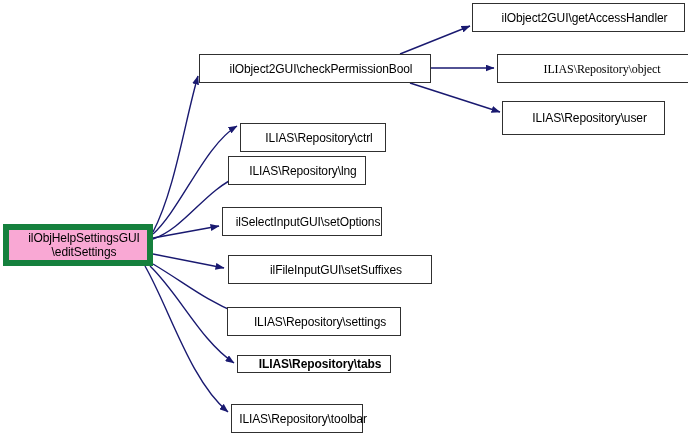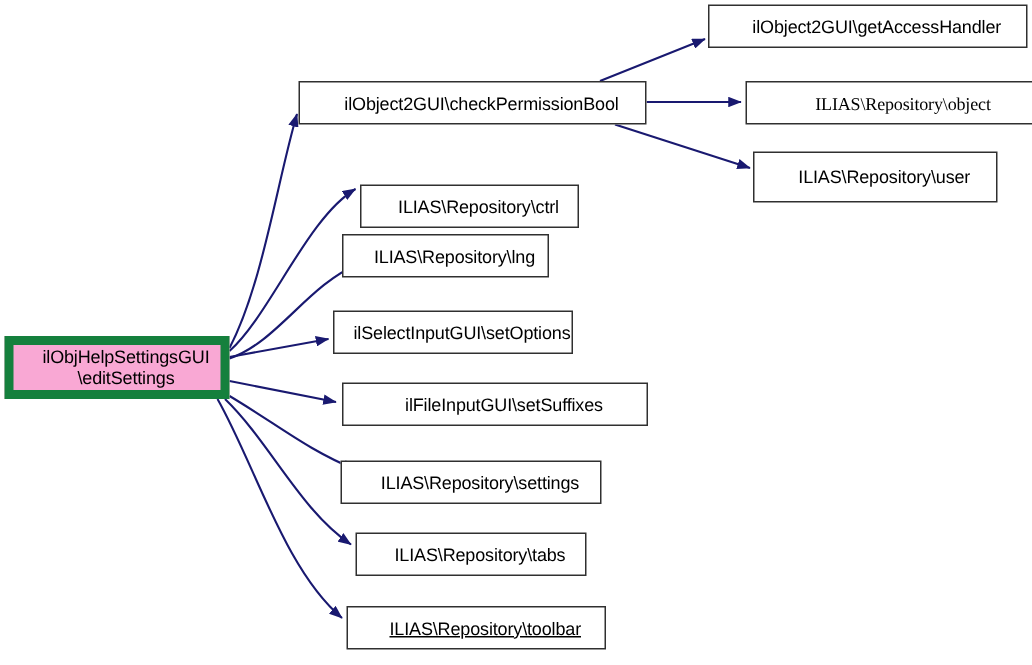--- a/index.html
+++ b/index.html
@@ -71,18 +71,18 @@
       <path d="M 410 83 L 500 112" fill="none" stroke="#191970" stroke-width="1.4" marker-end="url(#arrowhead)"></path>
     </svg>
 <div class="node root" style="left: 3px; top: 224px; width: 150px; height: 42px;"><span class="node-label">ilObjHelpSettingsGUI
 \editSettings</span></div>
     <div class="node" style="left: 199px; top: 54px; width: 232px; height: 29px;"><span class="node-label">ilObject2GUI\checkPermissionBool</span></div>
     <div class="node" style="left: 240px; top: 123px; width: 146px; height: 29px;"><span class="node-label">ILIAS\Repository\ctrl</span></div>
     <div class="node" style="left: 228px; top: 156px; width: 138px; height: 29px;"><span class="node-label">ILIAS\Repository\lng</span></div>
     <div class="node" style="left: 222px; top: 207px; width: 160px; height: 29px;"><span class="node-label">ilSelectInputGUI\setOptions</span></div>
     <div class="node" style="left: 228px; top: 255px; width: 204px; height: 29px;"><span class="node-label">ilFileInputGUI\setSuffixes</span></div>
     <div class="node" style="left: 227px; top: 307px; width: 174px; height: 29px;"><span class="node-label">ILIAS\Repository\settings</span></div>
-    <div class="node" style="left: 237px; top: 355px; width: 154px; height: 29px;"><span class="node-label">ILIAS\Repository\tabs</span></div>
-    <div class="node" style="left: 231px; top: 404px; width: 173px; height: 29px; text-decoration: underline;"><span class="node-label">ILIAS\Repository\toolbar</span></div>
+    <div class="node" style="left: 237px; top: 355px; width: 154px; height: 18px; font-weight: bold;"><span class="node-label">ILIAS\Repository\tabs</span></div>
+    <div class="node" style="left: 231px; top: 404px; width: 132px; height: 29px;"><span class="node-label">ILIAS\Repository\toolbar</span></div>
     <div class="node" style="left: 472px; top: 3px; width: 213px; height: 29px;"><span class="node-label">ilObject2GUI\getAccessHandler</span></div>
     <div class="node" style="left: 497px; top: 54px; width: 198px; height: 29px; font-family: Liberation Serif, serif;"><span class="node-label">ILIAS\Repository\object</span></div>
     <div class="node" style="left: 502px; top: 101px; width: 163px; height: 34px;"><span class="node-label">ILIAS\Repository\user</span></div>
   </div>
 
 </body></html>

